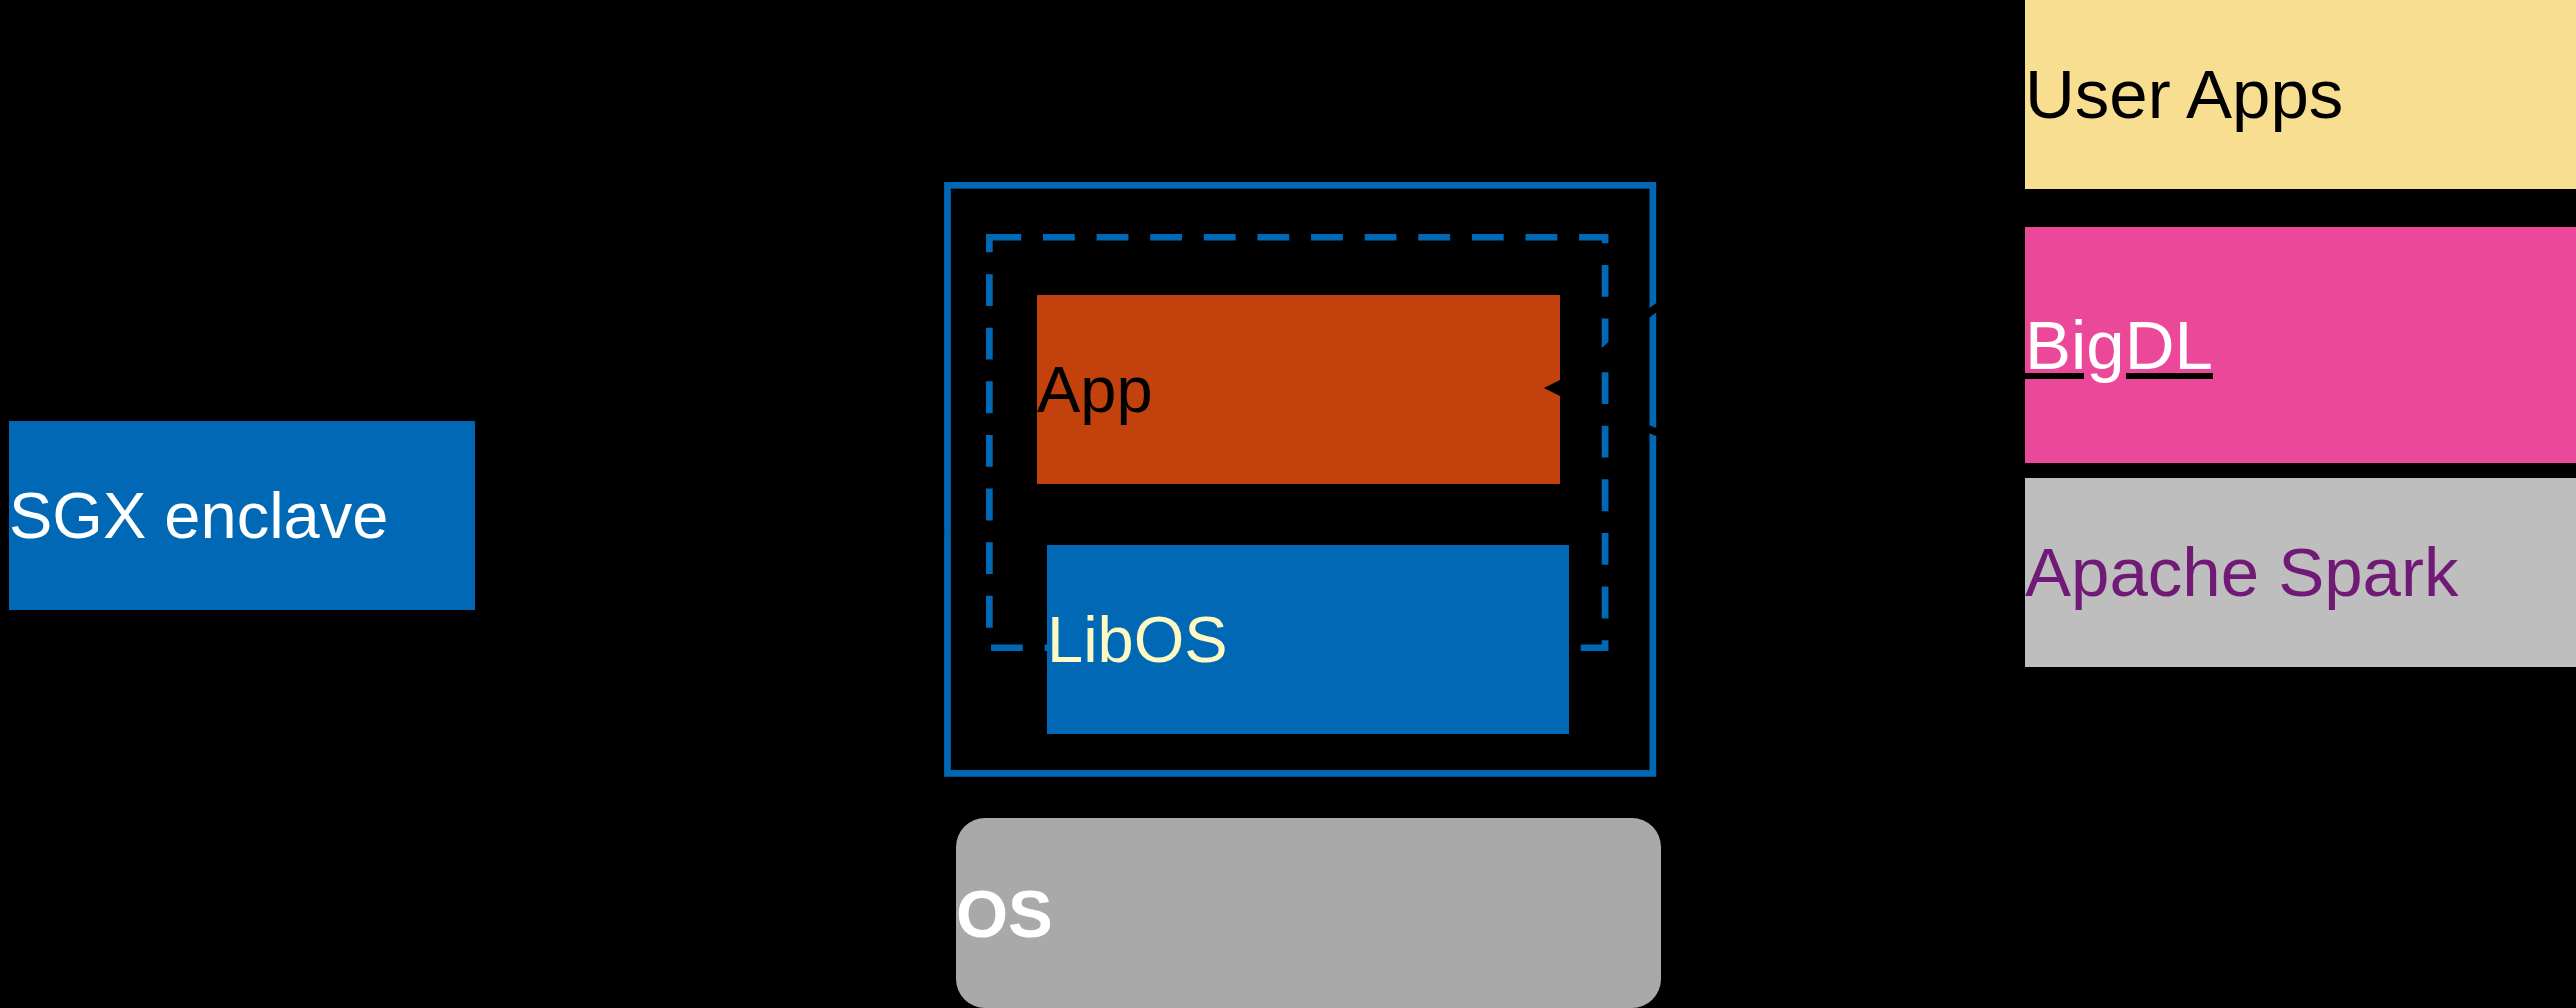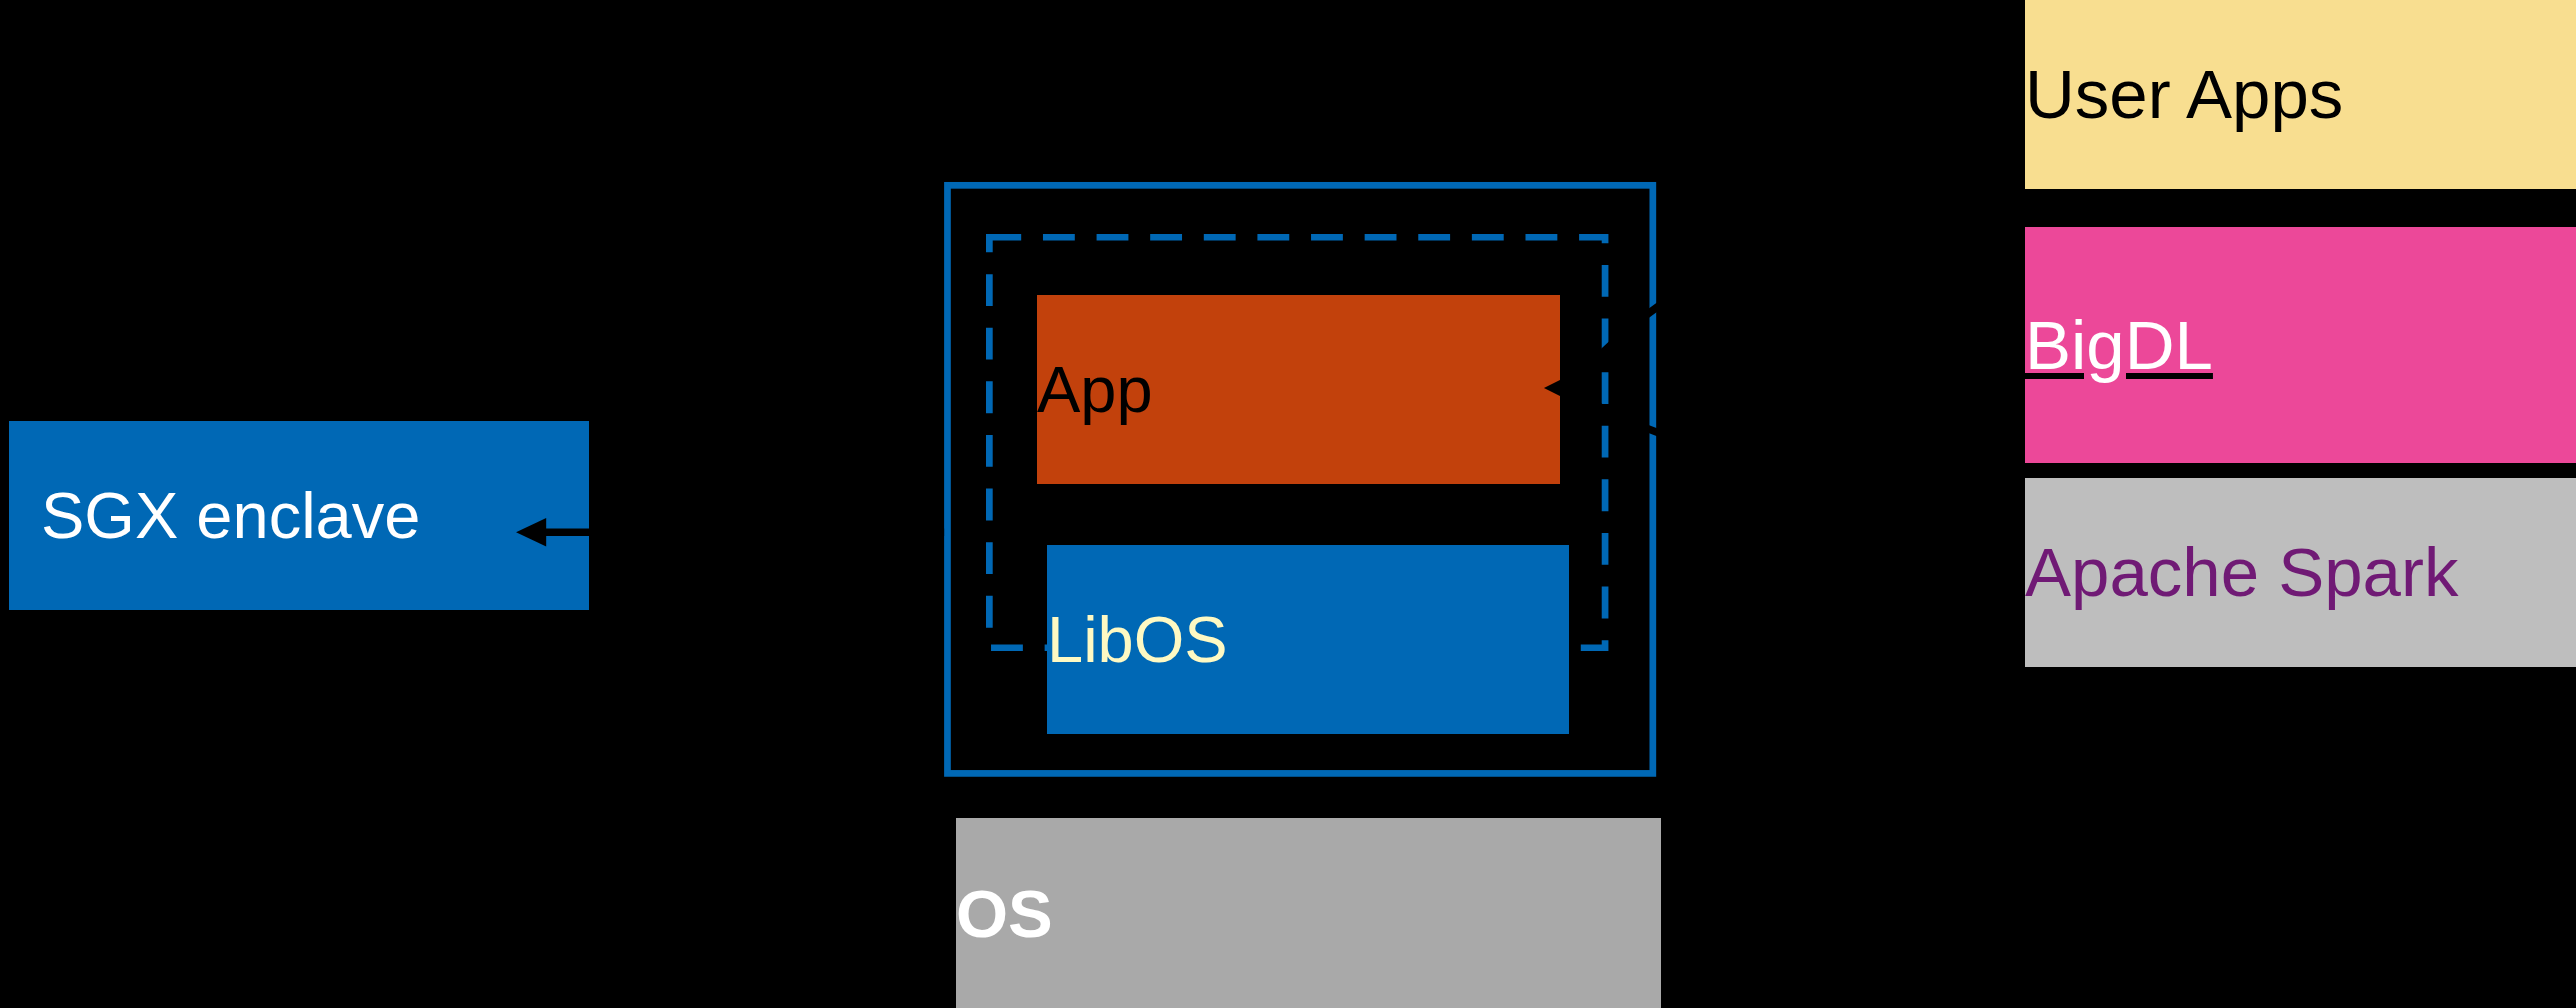--- a/index.html
+++ b/index.html
@@ -21,28 +21,28 @@
     align-items: center;
     justify-content: flex-start;
     box-sizing: border-box;
     margin-left: 9px;
   }
   .label {
     white-space: nowrap;
     line-height: 1;
   }
   
-  .sgx-box   { left: 0px;    top: 421px; width: 580px; height: 189px; background: #0068B5; padding-left: 32px; }
+  .sgx-box   { left: 0px;    top: 421px; width: 466px; height: 189px; background: #0068B5; }
   .sgx-box .label { color: #FFFFFF; font-size: 65px; }
   
   .app-box   { left: 1028px; top: 295px; width: 523px; height: 189px; background: #c2410c; }
   .app-box .label { color: #000000; font-size: 65px; }
   .libos-box { left: 1038px; top: 545px; width: 522px; height: 189px; background: #0068B5; }
   .libos-box .label { color: #fef9c3; font-size: 65px; }
-  .os-box    { left: 947px; top: 818px; width: 705px; height: 190px; background: #A9A9A9; }
+  .os-box    { left: 947px; top: 818px; width: 705px; height: 190px; background: #A9A9A9; border-radius: 29px; }
   .os-box .label { color: #FFFFFF; font-size: 67px; font-weight: bold; }
   
   .user-apps-box { left: 2016px; top: 0px;   width: 560px; height: 189px; background: #F8DE90; }
   .user-apps-box .label { color: #000000; font-size: 69px; }
   .bigdl-box     { left: 2016px; top: 227px; width: 560px; height: 236px; background: #ec4899; text-decoration: underline; }
   .bigdl-box .label { color: #FFFFFF; font-size: 69px; }
   .spark-box     { left: 2016px; top: 478px; width: 560px; height: 189px; background: #BEBEBE; }
   .spark-box .label { color: #701a75; font-size: 69px; }
   
   .svg-layer {

